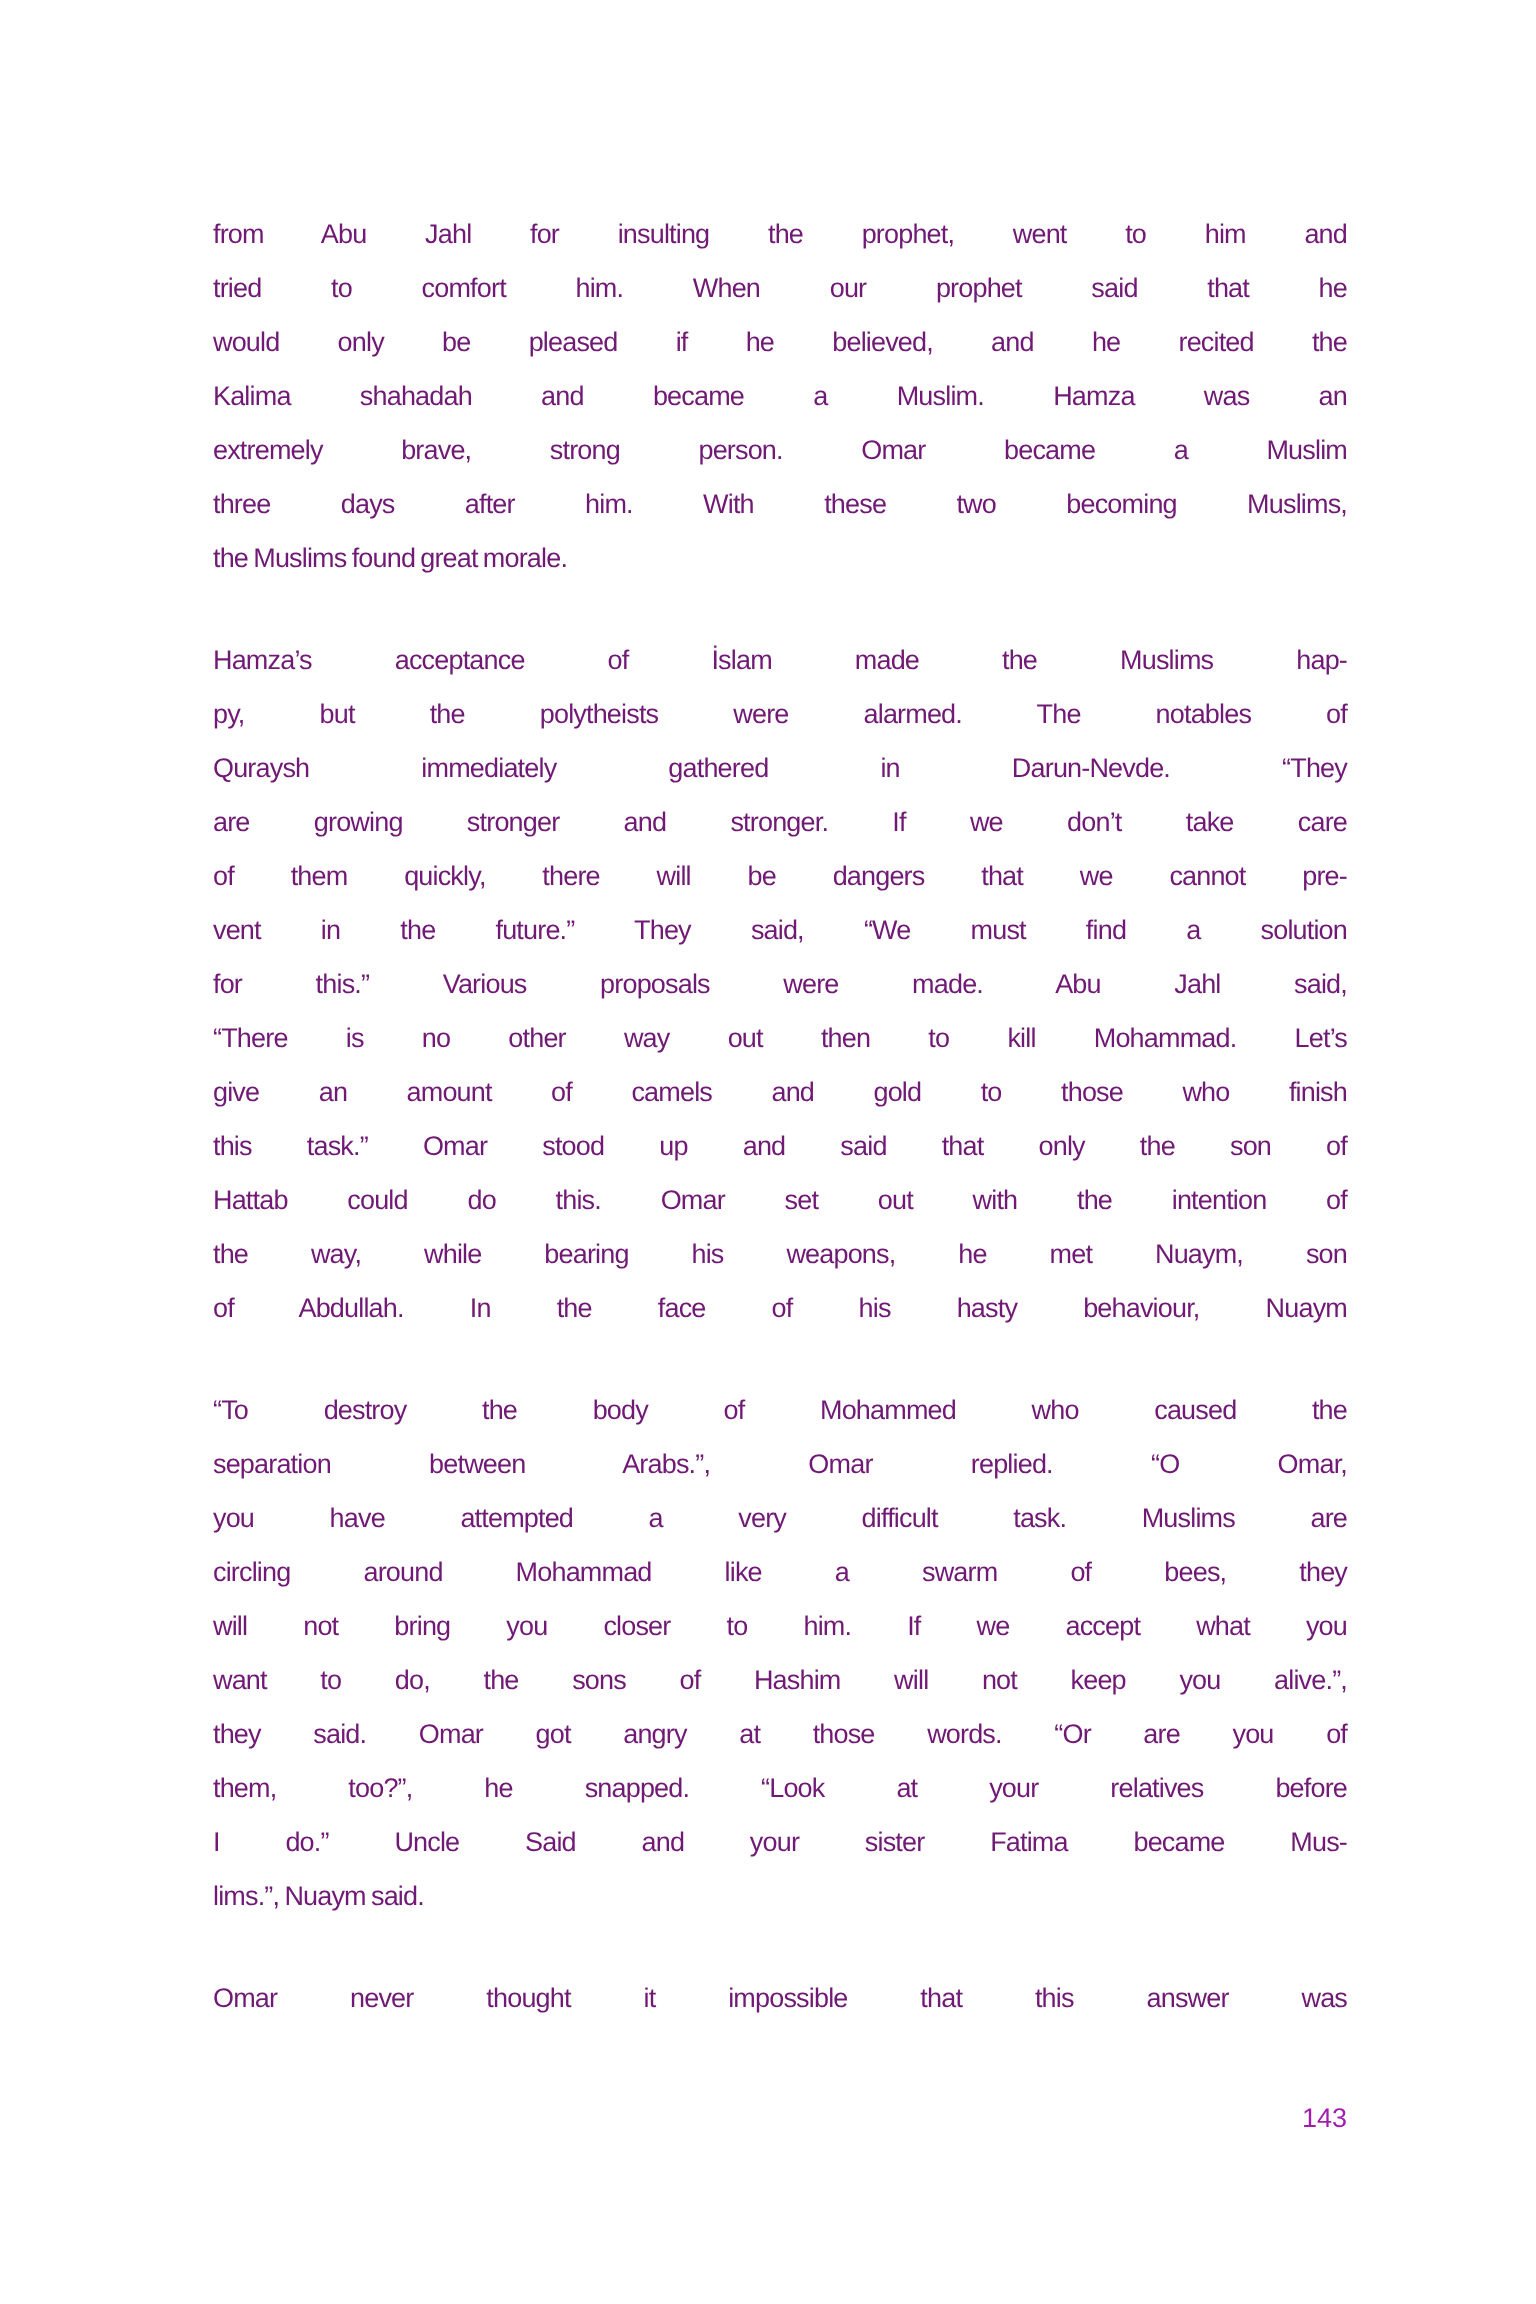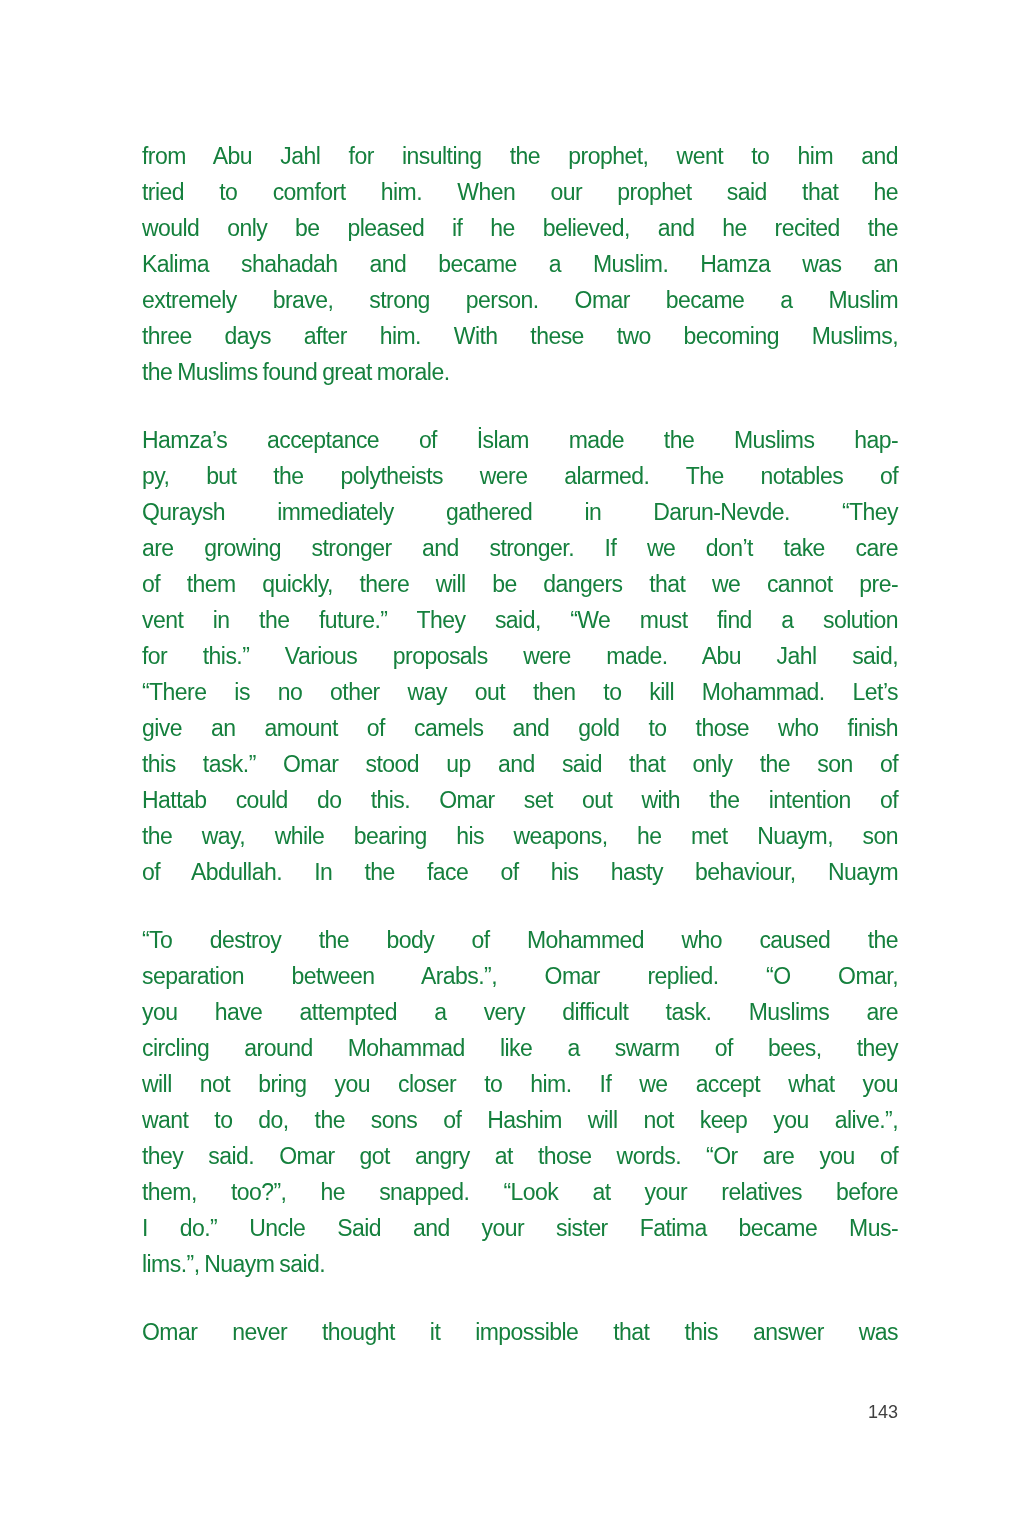--- a/index.html
+++ b/index.html
@@ -11,23 +11,23 @@
       width: 1024px;
       height: 1536px;
       position: relative;
       overflow: hidden;
     }
     .page {
       position: absolute;
       left: 142px;
       top: 138px;
       width: 756px;
-      color: #15803d;
+      color: #701a75;
       font-family: "Liberation Sans", sans-serif;
-      font-size: 23px;
+      font-size: 18px;
     }
     .para {
       margin: 0;
     }
     .line {
       display: block;
       height: 36px;
       line-height: 36px;
       white-space: nowrap;
       text-align: justify;
@@ -43,21 +43,21 @@
       margin-top: 32px;
     }
     .page-number {
       position: absolute;
       left: 820px;
       top: 1402px;
       width: 78px;
       text-align: right;
       font-family: "Liberation Sans", sans-serif;
       font-size: 18px;
-      color: #404040;
+      color: #a21caf;
     }
   </style>
 </head>
 <body>
 
 <div class="page" id="page">
     <p class="para">
       <span class="line">from Abu Jahl for insulting the prophet, went to him and</span>
       <span class="line">tried to comfort him. When our prophet said that he</span>
       <span class="line">would only be pleased if he believed, and he recited the</span>

